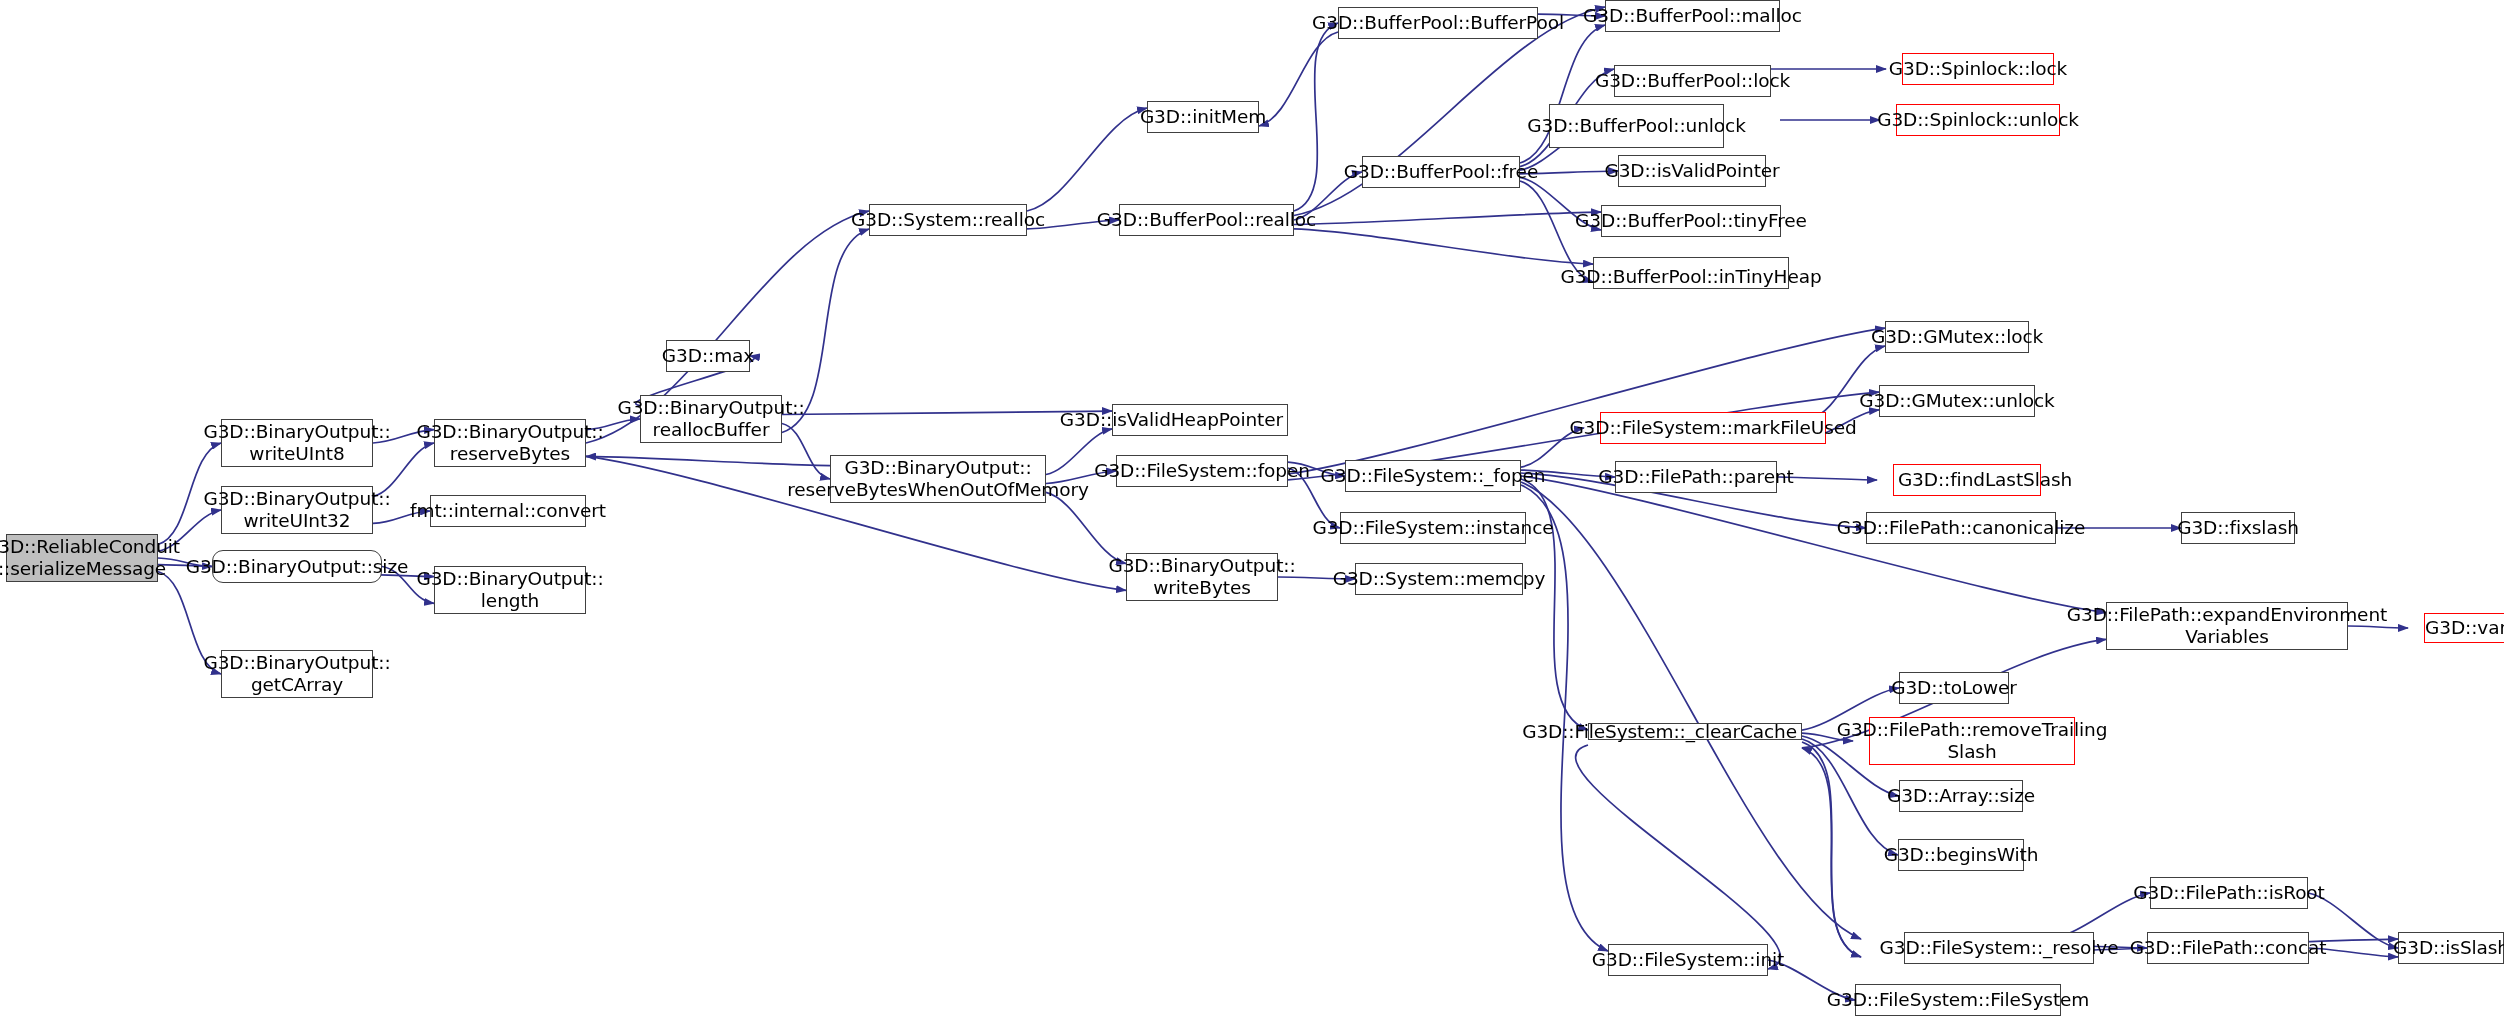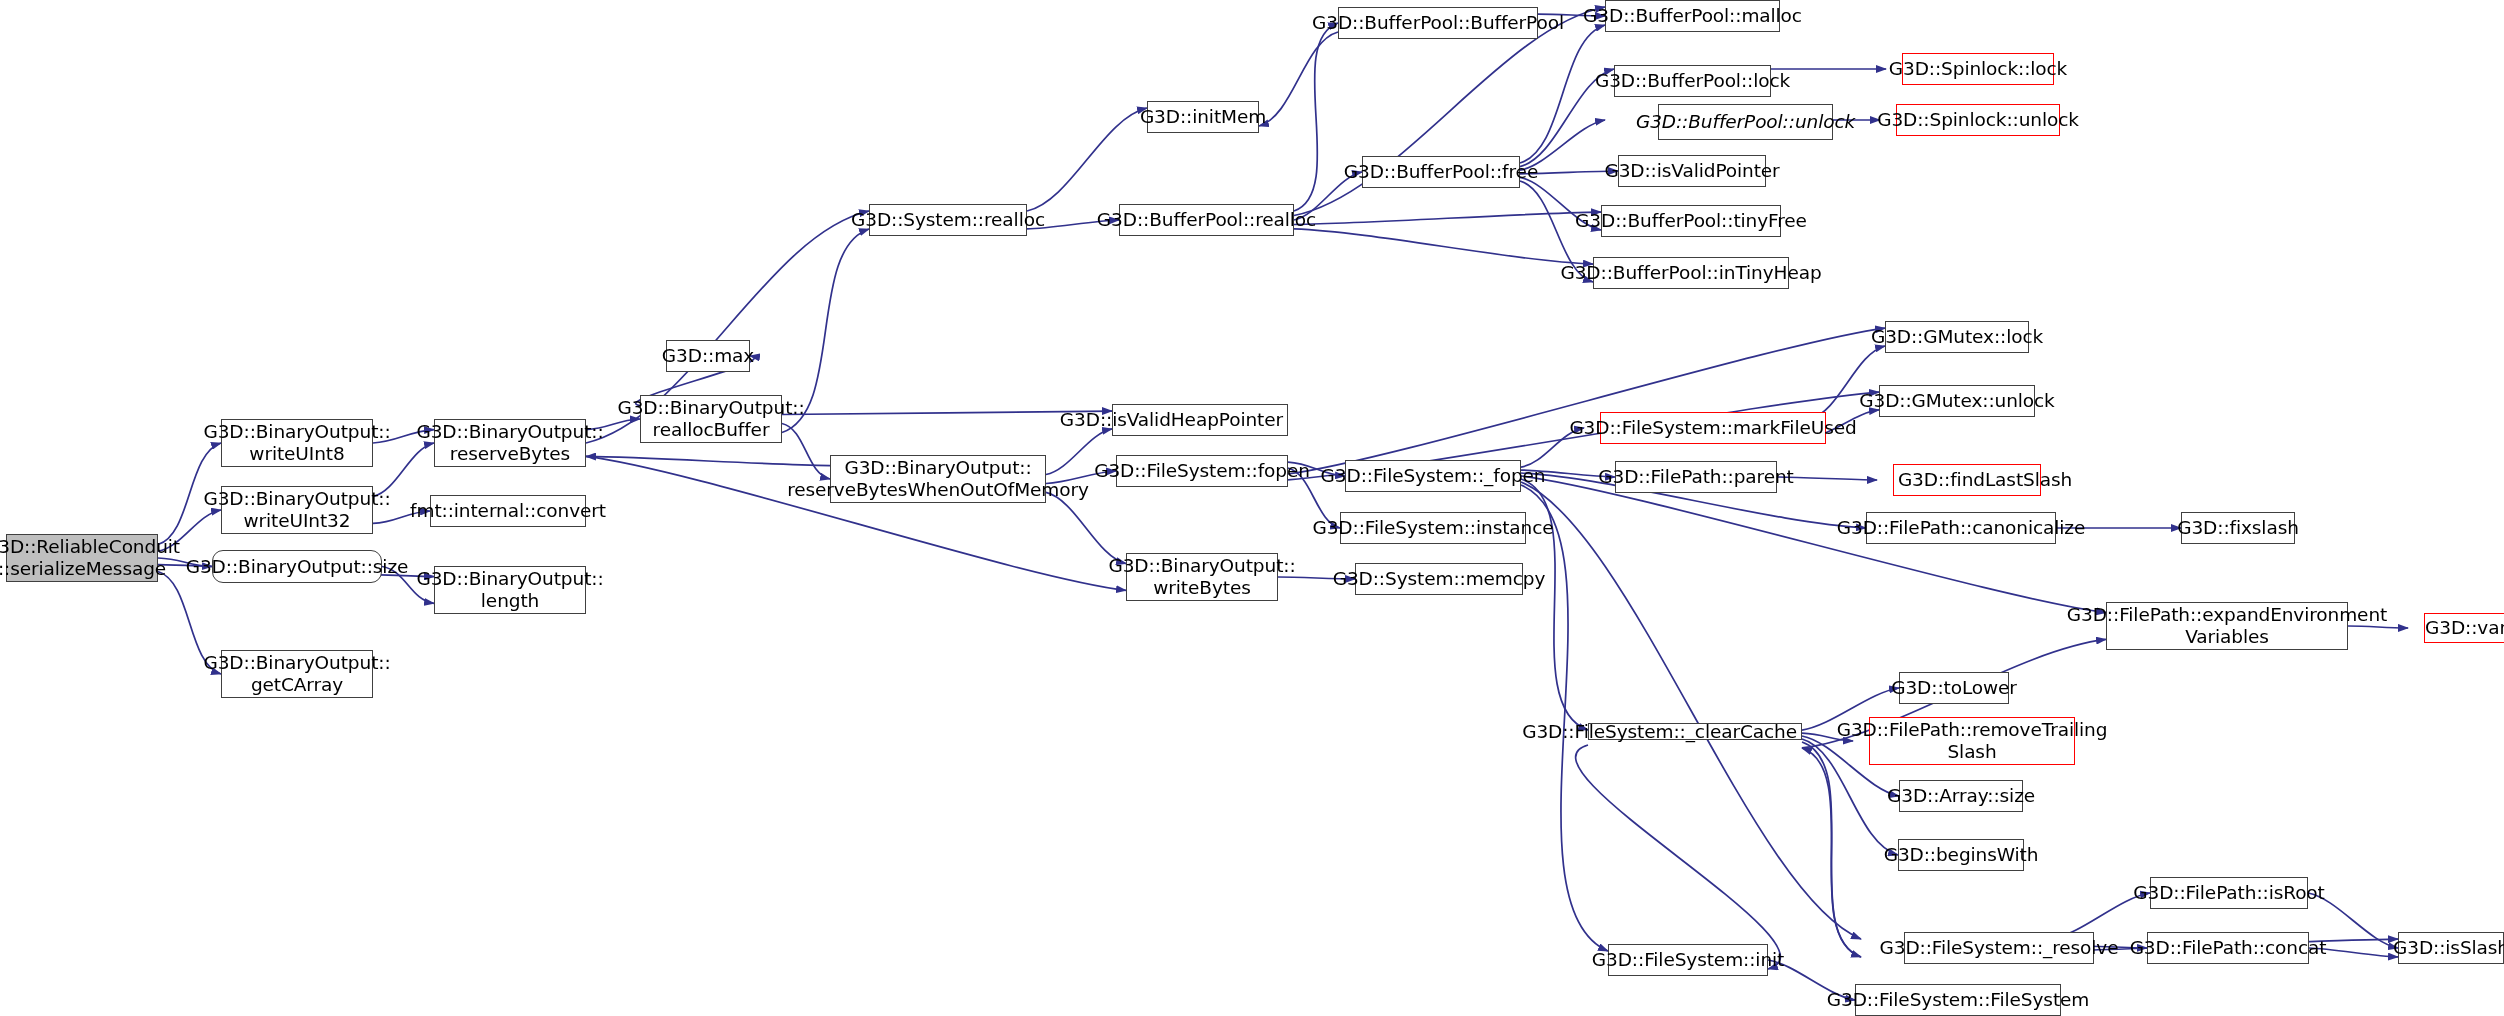--- a/index.html
+++ b/index.html
@@ -137,24 +137,24 @@
 reserveBytesWhenOutOfMemory</span></div>
       <div class="node" style="left: 1126px; top: 553px; width: 152px; height: 48px;"><span>G3D::BinaryOutput::
 writeBytes</span></div>
       <div class="node" style="left: 869px; top: 204px; width: 158px; height: 32px;"><span>G3D::System::realloc</span></div>
       <div class="node" style="left: 1147px; top: 101px; width: 112px; height: 32px;"><span>G3D::initMem</span></div>
       <div class="node" style="left: 1119px; top: 204px; width: 175px; height: 32px;"><span>G3D::BufferPool::realloc</span></div>
       <div class="node" style="left: 1338px; top: 7px; width: 200px; height: 32px;"><span>G3D::BufferPool::BufferPool</span></div>
       <div class="node" style="left: 1362px; top: 156px; width: 158px; height: 32px;"><span>G3D::BufferPool::free</span></div>
       <div class="node" style="left: 1605px; top: 0px; width: 175px; height: 32px;"><span>G3D::BufferPool::malloc</span></div>
       <div class="node" style="left: 1614px; top: 53px; width: 157px; height: 32px; margin-top: 12px;"><span>G3D::BufferPool::lock</span></div>
-      <div class="node" style="left: 1658px; top: 104px; width: 175px; height: 36px; font-style: italic;"><span>G3D::BufferPool::unlock</span></div>
+      <div class="node" style="left: 1549px; top: 104px; width: 175px; height: 44px;"><span>G3D::BufferPool::unlock</span></div>
       <div class="node" style="left: 1618px; top: 155px; width: 148px; height: 32px;"><span>G3D::isValidPointer</span></div>
       <div class="node" style="left: 1601px; top: 205px; width: 180px; height: 32px;"><span>G3D::BufferPool::tinyFree</span></div>
-      <div class="node" style="left: 1593px; top: 257px; width: 196px; height: 32px;"><span>G3D::BufferPool::inTinyHeap</span></div>
+      <div class="node" style="left: 1593px; top: 257px; width: 196px; height: 32px; align-items: flex-end;"><span>G3D::BufferPool::inTinyHeap</span></div>
       <div class="node red" style="left: 1886px; top: 53px; width: 152px; height: 32px;"><span>G3D::Spinlock::lock</span></div>
       <div class="node red" style="left: 1880px; top: 104px; width: 164px; height: 32px;"><span>G3D::Spinlock::unlock</span></div>
       <div class="node" style="left: 1112px; top: 404px; width: 176px; height: 32px; justify-content: flex-end;"><span>G3D::isValidHeapPointer</span></div>
       <div class="node" style="left: 1116px; top: 455px; width: 172px; height: 32px;"><span>G3D::FileSystem::fopen</span></div>
       <div class="node" style="left: 1355px; top: 563px; width: 168px; height: 32px;"><span>G3D::System::memcpy</span></div>
       <div class="node" style="left: 1345px; top: 460px; width: 176px; height: 32px;"><span>G3D::FileSystem::_fopen</span></div>
       <div class="node" style="left: 1340px; top: 512px; width: 186px; height: 32px;"><span>G3D::FileSystem::instance</span></div>
       <div class="node red" style="left: 1584px; top: 412px; width: 226px; height: 32px;"><span>G3D::FileSystem::markFileUsed</span></div>
       <div class="node" style="left: 1615px; top: 461px; width: 162px; height: 32px;"><span>G3D::FilePath::parent</span></div>
       <div class="node" style="left: 1885px; top: 321px; width: 144px; height: 32px;"><span>G3D::GMutex::lock</span></div>

